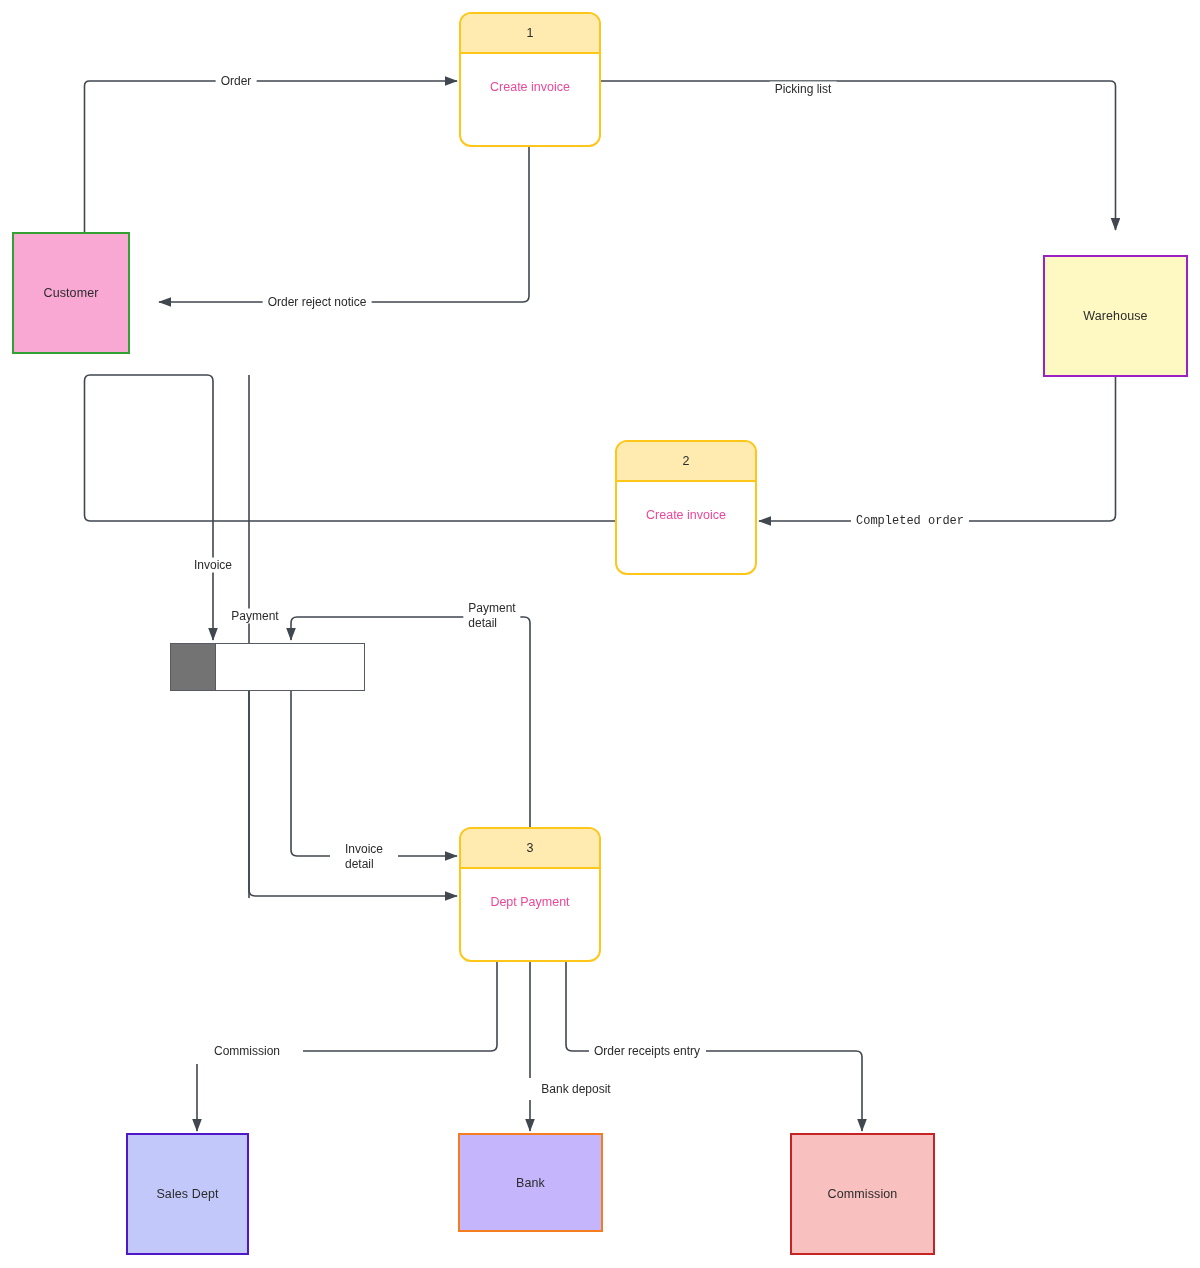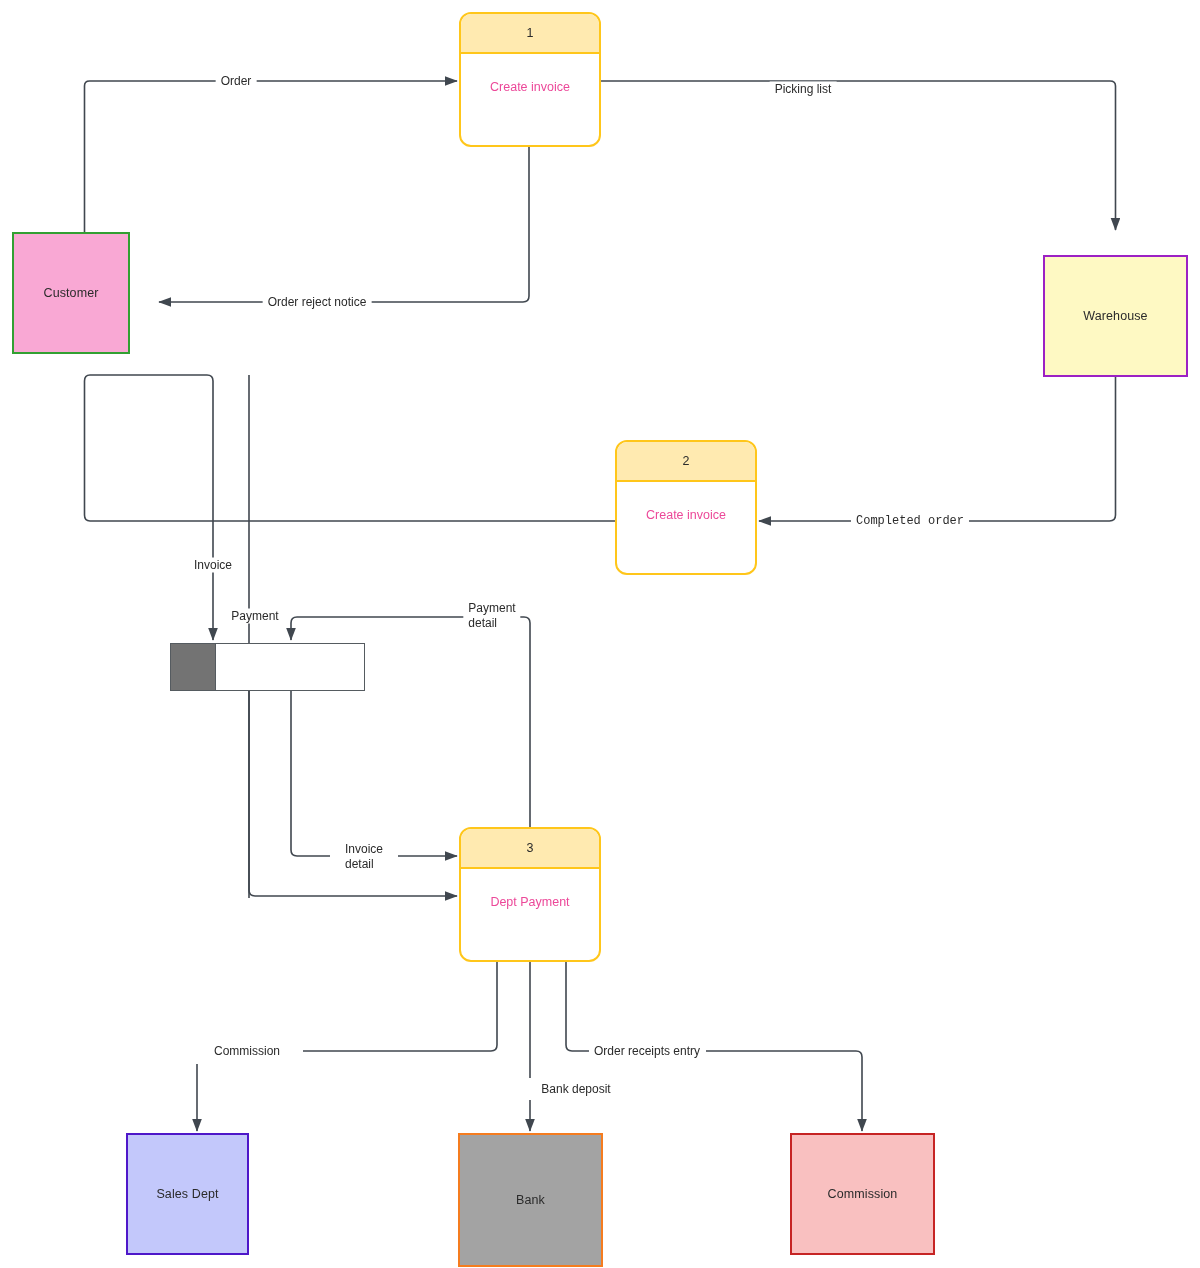--- a/index.html
+++ b/index.html
@@ -158,21 +158,21 @@
   </div>
 
   <div class="node entity" id="ent-warehouse" style="left: 1043px; top: 232px; width: 145px; height: 122px; background: #fef9c3; border-color: rgb(156, 33, 196); margin-top: 23px;">
     <span class="label">Warehouse</span>
   </div>
 
   <div class="node entity" id="ent-sales-dept" style="left: 126px; top: 1133px; width: 123px; height: 122px; background: rgb(195, 200, 251); border-color: rgb(78, 23, 201);">
     <span class="label">Sales Dept</span>
   </div>
 
-  <div class="node entity" id="ent-bank" style="left: 458px; top: 1133px; width: 145px; height: 134px; background: #a3a3a3; border-color: rgb(245, 124, 31);">
+  <div class="node entity" id="ent-bank" style="left: 458px; top: 1133px; width: 145px; height: 99px; background: #c4b5fd; border-color: rgb(245, 124, 31);">
     <span class="label">Bank</span>
   </div>
 
   <div class="node entity" id="ent-accounting" style="left: 790px; top: 1133px; width: 145px; height: 122px; background: rgb(249, 192, 192); border-color: rgb(198, 36, 36);">
     <span class="label">Commission</span>
   </div>
 
   <div class="node process" id="proc-1" style="left: 459px; top: 12px; width: 142px; height: 135px;">
     <div class="pnum">1</div>
     <div class="pname">Create invoice</div>

